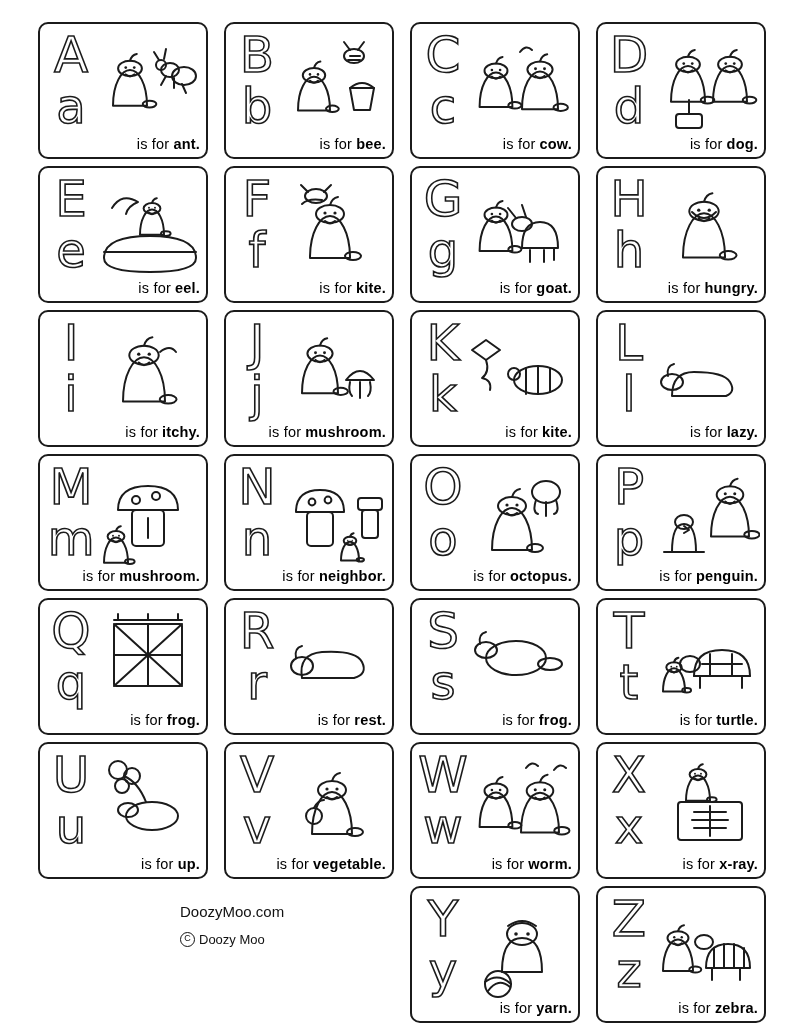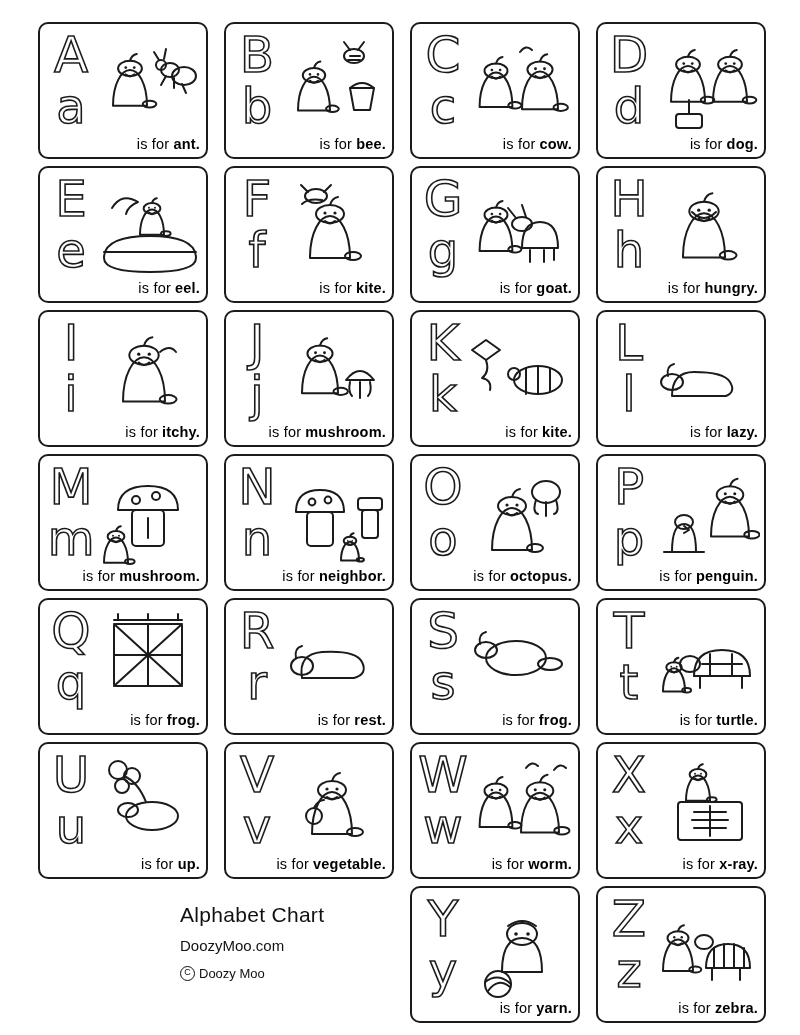--- a/index.html
+++ b/index.html
@@ -917,21 +917,20 @@
       <div class="caption">
         <span class="isfor">is for</span>
         <span class="word">zebra.</span>
       </div>
     </div>
       </div>
     </div>
 
   <div class="brand">
     <div class="brand-text">
-      <p class="brand-title">Alphabet Chart</p>
       <p class="brand-site">DoozyMoo.com</p>
       <p class="brand-copy">
         <span class="copy-mark">C</span>
         <span>Doozy Moo</span>
       </p>
     </div>
   </div>
 </div>
 
 </body></html>

